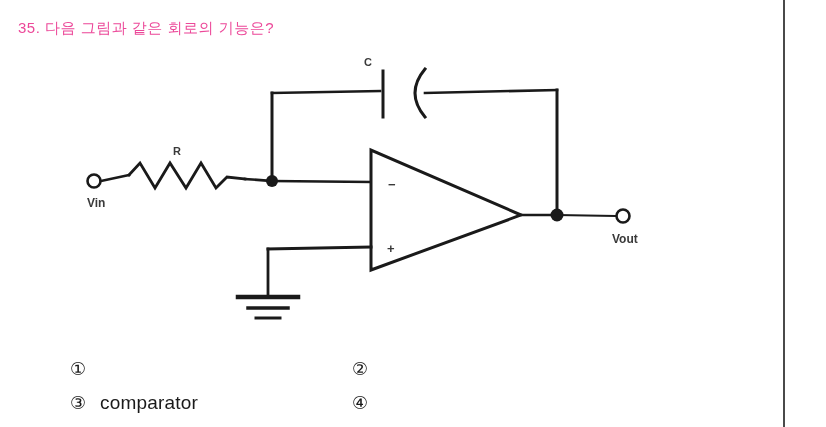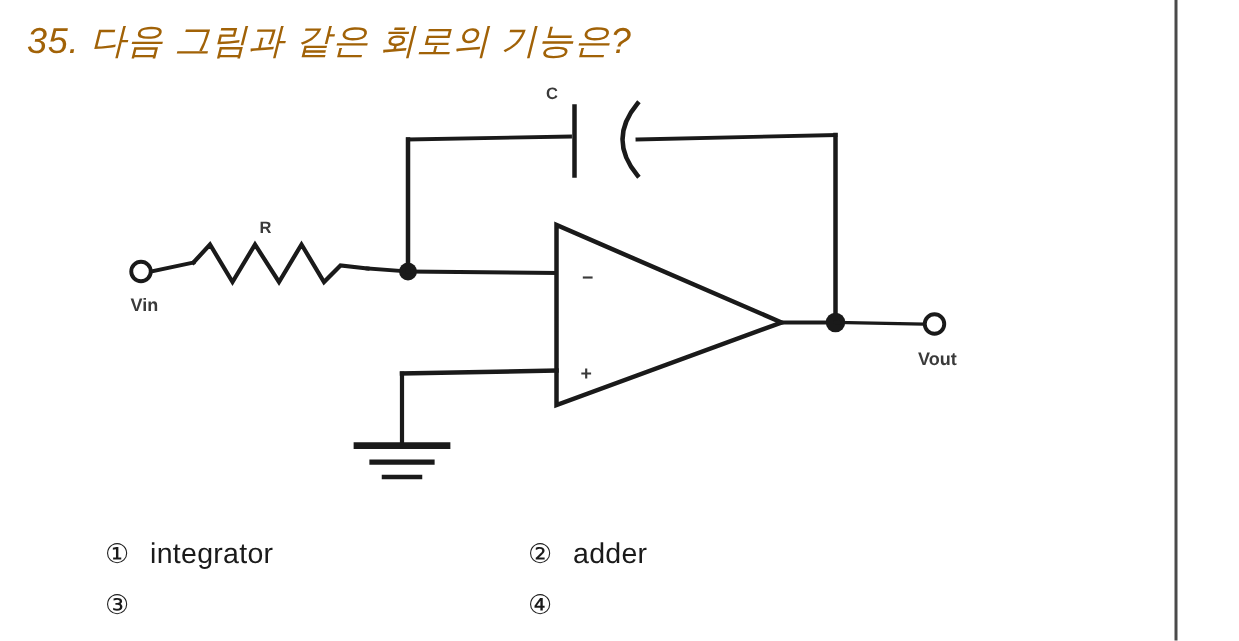--- a/index.html
+++ b/index.html
@@ -25,26 +25,25 @@
     width: 2px;
     height: 427px;
     background: #4a4a4a;
   }
 
   
   .question-title {
     position: absolute;
     left: 18px;
     top: 14px;
-    font-size: 24px;
+    font-size: 15px;
     line-height: 28px;
     letter-spacing: 0.5px;
     white-space: nowrap;
-    color: #a16207;
-    font-style: italic;
+    color: #ec4899;
   }
 
   
   .figure {
     position: absolute;
     left: 0px;
     top: 55px;
     width: 700px;
     height: 280px;
   }
@@ -146,28 +145,27 @@
     <text x="387" y="198" font-family="Liberation Sans, sans-serif" font-size="13" font-weight="bold" fill="#3a3a3a">+</text>
 
     <text x="612" y="188" font-family="Liberation Sans, sans-serif" font-size="12" font-weight="bold" fill="#3a3a3a">Vout</text>
   </svg>
 </div>
 
 <div class="options">
   <div class="option-row">
     <div class="option col1">
       <span class="option-num">①</span>
-      <span class="option-label">integrator</span>
     </div>
     <div class="option col2">
       <span class="option-num">②</span>
-      <span class="option-label">adder</span>
     </div>
   </div>
   <div class="option-row">
     <div class="option col1">
       <span class="option-num">③</span>
+      <span class="option-label">comparator</span>
     </div>
     <div class="option col2">
       <span class="option-num">④</span>
     </div>
   </div>
 </div>
 
 </body></html>

